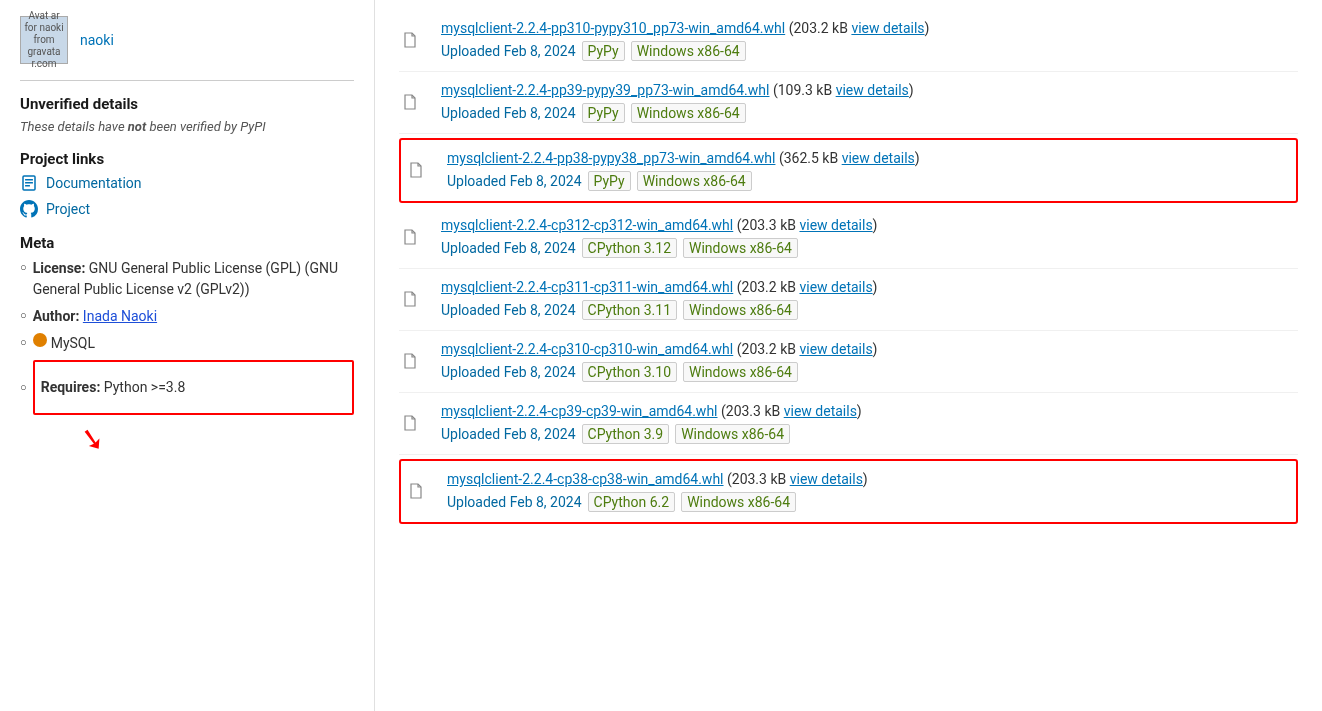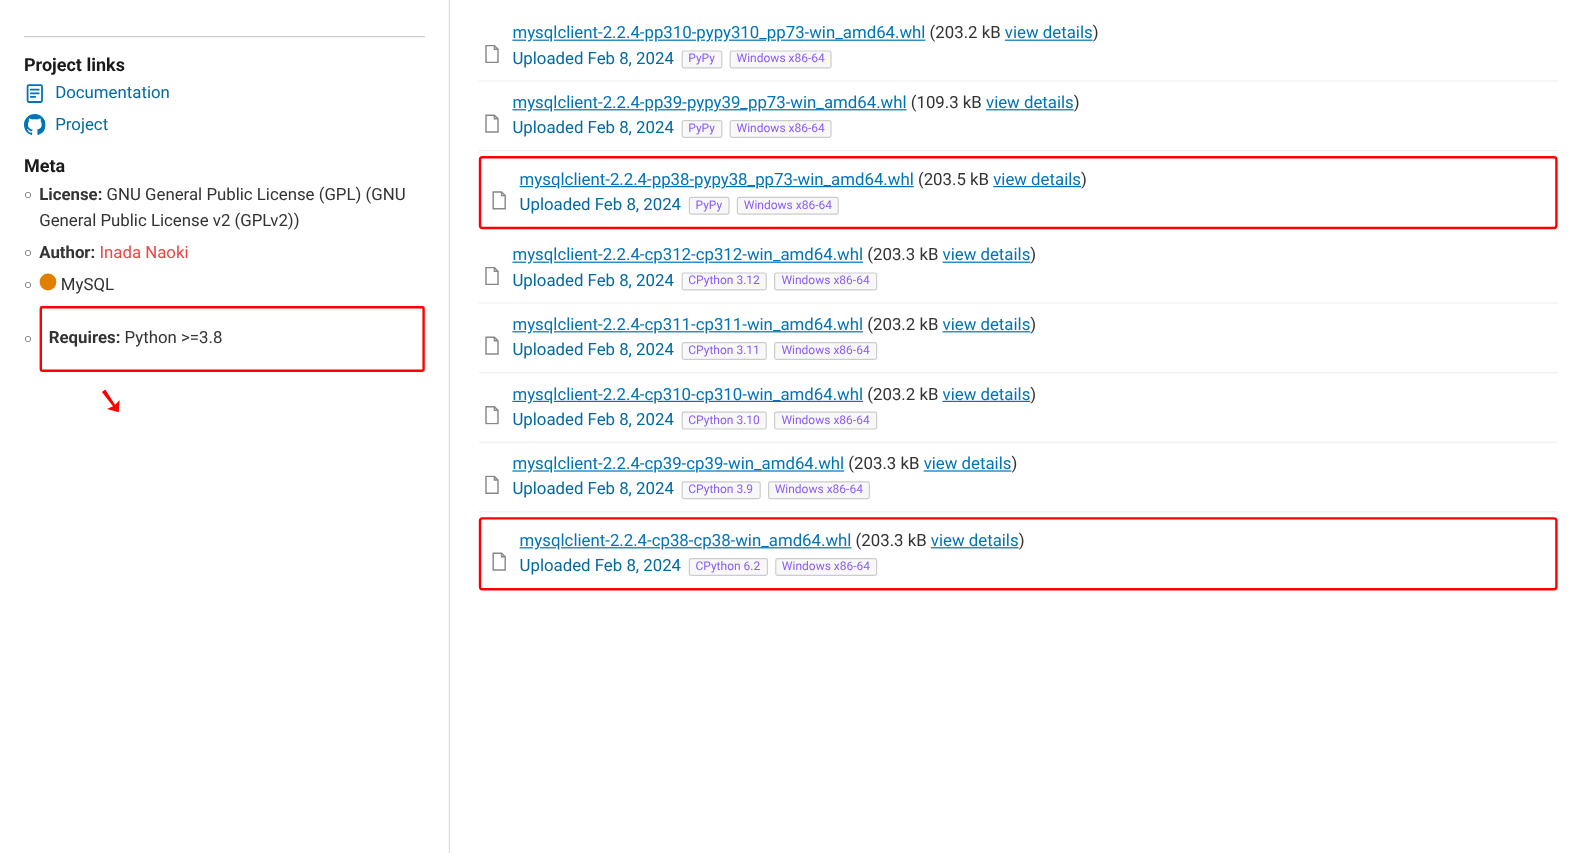--- a/index.html
+++ b/index.html
@@ -106,21 +106,22 @@
     }
     .meta-list li .bullet {
       margin-top: 2px;
       font-size: 11px;
       flex-shrink: 0;
     }
     .meta-label {
       font-weight: 700;
     }
     .meta-link {
-      color: #ef4444;
+      color: #1d4ed8;
+      text-decoration: underline;
     }
     .highlighted-meta {
       border: 2px solid red;
       padding: 15px 6px;
       border-radius: 2px;
       display: inline-flex;
       align-items: center;
       gap: 6px;
       width: 100%;
     }
@@ -128,22 +129,22 @@
     .main-content {
       flex: 1;
       padding: 10px 24px;
       overflow-y: auto;
     }
     .file-list {
       list-style: none;
     }
     .file-item {
       display: flex;
-      align-items: flex-end;
-      gap: 10px;
+      align-items: center;
+      gap: 24px;
       padding: 10px 4px;
       border-bottom: 1px solid #f0f0f0;
     }
     .file-item.highlighted {
       border: 2px solid red;
       border-radius: 3px;
       padding: 10px 8px;
       margin: 4px 0;
     }
     .file-icon {
@@ -181,32 +182,44 @@
     }
     .file-date {
       font-size: 14px;
       color: #0369a1;
     }
     .badge {
       display: inline-block;
       border: 1px solid #ccc;
       border-radius: 2px;
       padding: 1px 5px;
-      font-size: 10px;
-      color: #8b5cf6;
+      font-size: 14px;
+      color: #4d7c0f;
       background: #f8f8f8;
     }
   </style>
 </head>
 <body>
 
 <div class="sidebar">
+  <div class="maintainer-row">
+    <div class="avatar-placeholder">
+      <span>Avat ar for naoki from gravata r.com</span>
+    </div>
+    <span class="maintainer-name">naoki</span>
+  </div>
 
   <hr class="divider">
 
+  <div class="project-links-section">
+    <div class="section-title">Unverified details</div>
+    <p class="unverified-note">
+      <span>These details have </span><strong>not</strong><span> been verified by PyPI</span>
+    </p>
+  </div>
 
   <div class="project-links-section">
     <div class="section-title">Project links</div>
     <div class="project-link-item">
       <span class="link-icon">
         <svg width="16" height="16" viewBox="0 0 16 16" fill="#0073b7">
             <rect x="2" y="1" width="12" height="14" rx="1" fill="none" stroke="#0073b7" stroke-width="1.5"></rect>
             <rect x="4" y="4" width="8" height="1.5" rx="0.5" fill="#0073b7"></rect>
             <rect x="4" y="7" width="8" height="1.5" rx="0.5" fill="#0073b7"></rect>
             <rect x="4" y="10" width="5" height="1.5" rx="0.5" fill="#0073b7"></rect>
@@ -285,21 +298,21 @@
             <span class="badge">Windows  x86-64</span>
           </div>
         </div>
       </li>
       <li class="file-item highlighted">
         <span class="file-icon"><svg width="14" height="16" viewBox="0 0 14 16" fill="none" stroke="#888" stroke-width="1.2">
             <path d="M2 1h7l3 3v11H2V1z"></path>
             <path d="M9 1v3h3"></path>
           </svg></span>
         <div class="file-info">
-          <div><a class="file-name">mysqlclient-2.2.4-pp38-pypy38_pp73-win_amd64.whl</a><span class="file-size"> (203.5 kB </span><a class="file-view-details">view details</a><span>)</span></div>
+          <div><a class="file-name">mysqlclient-2.2.4-pp38-pypy38_pp73-win_amd64.whl</a><span class="file-size"> (362.5 kB </span><a class="file-view-details">view details</a><span>)</span></div>
           <div class="file-meta">
             <span class="file-date">Uploaded Feb 8, 2024</span>
             <span class="badge">PyPy</span>
             <span class="badge">Windows  x86-64</span>
           </div>
         </div>
       </li>
       <li class="file-item">
         <span class="file-icon"><svg width="14" height="16" viewBox="0 0 14 16" fill="none" stroke="#888" stroke-width="1.2">
             <path d="M2 1h7l3 3v11H2V1z"></path>

